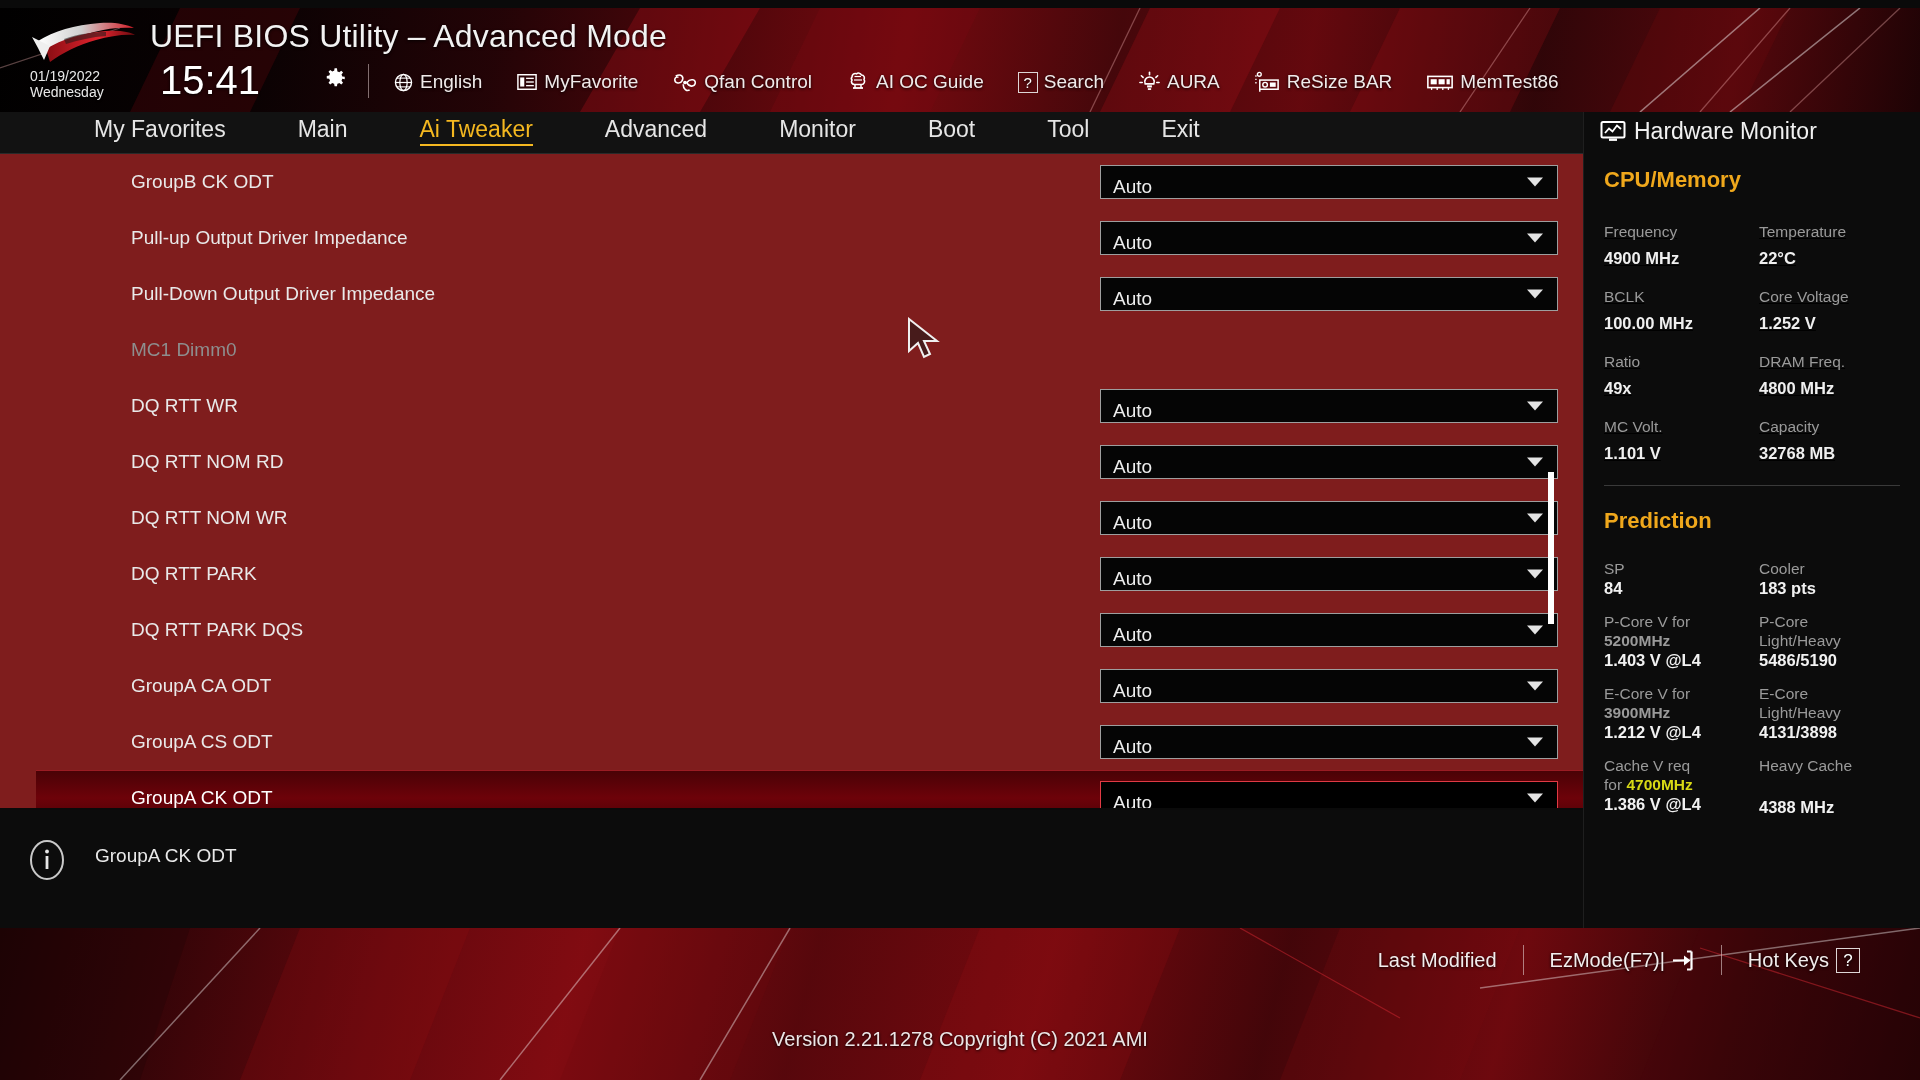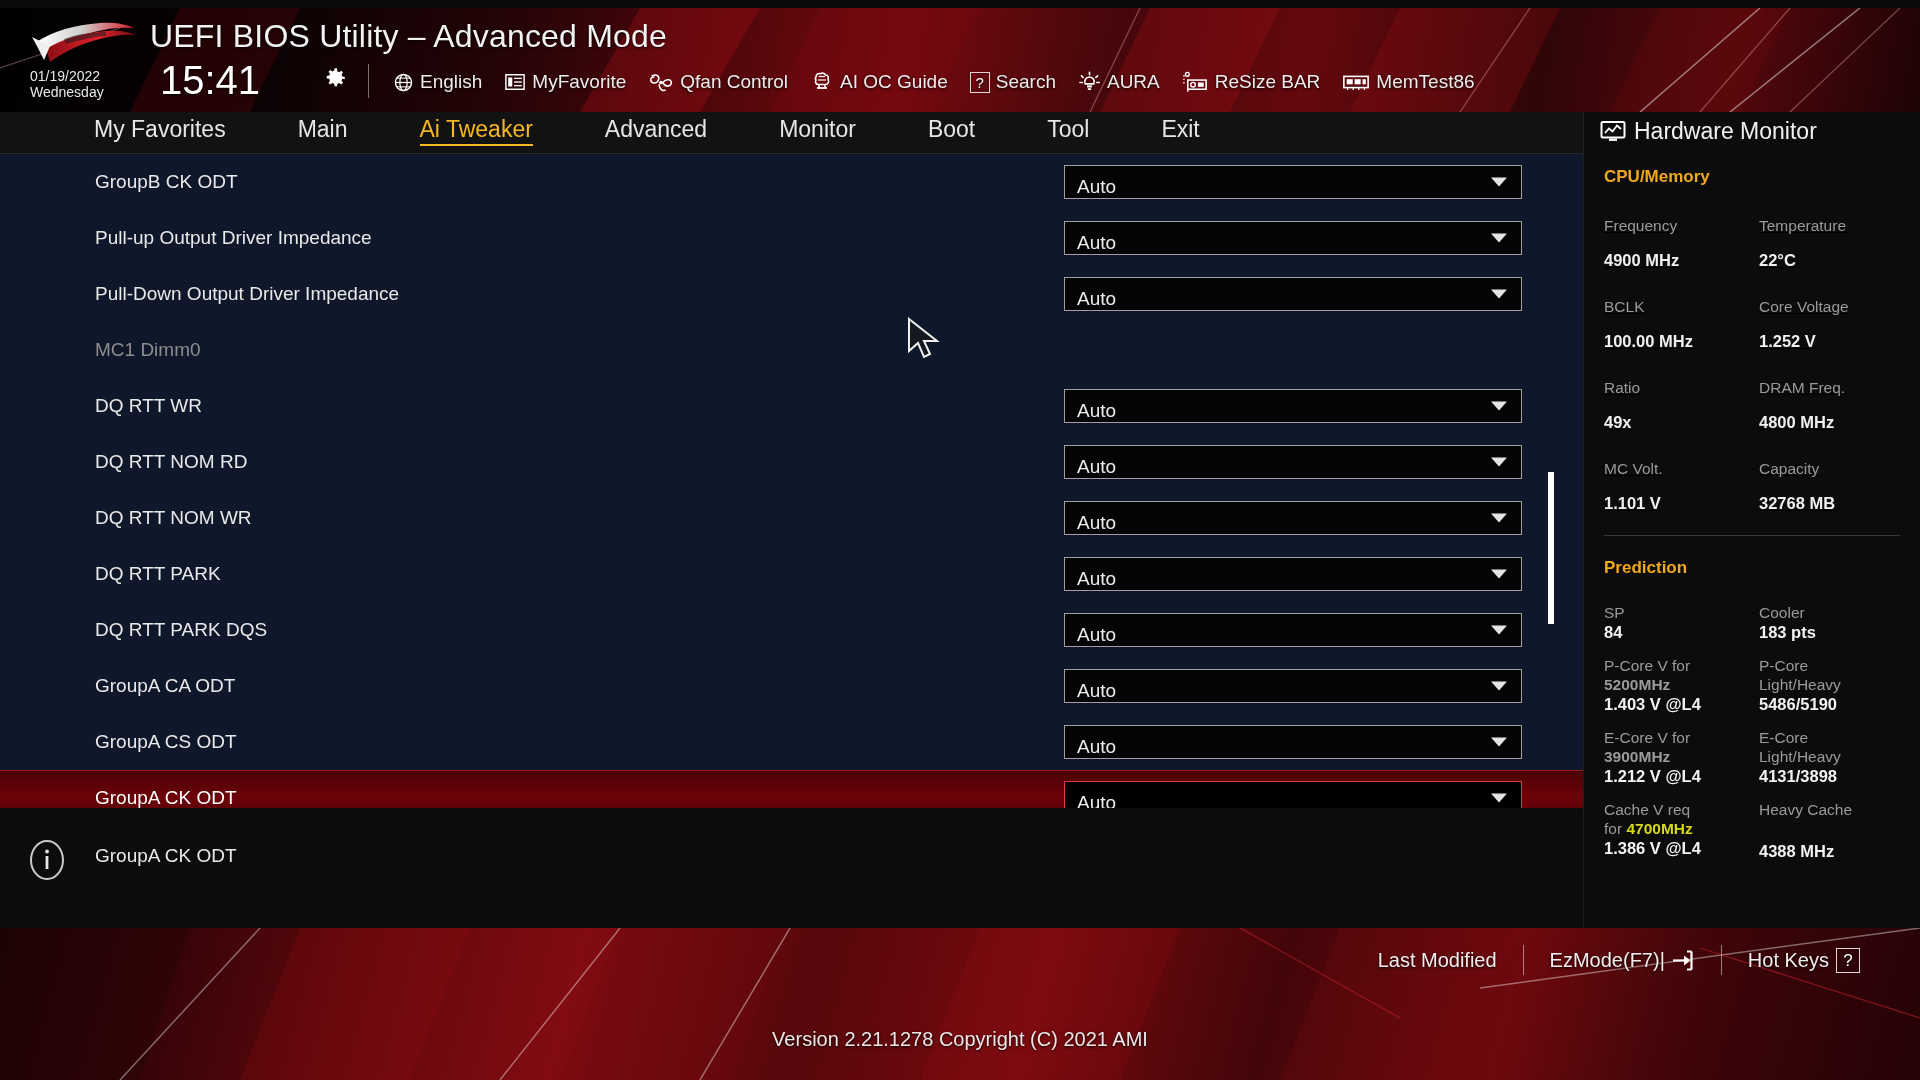--- a/index.html
+++ b/index.html
@@ -64,21 +64,21 @@
     width: 26px; height: 26px;
   }
   .hdr-div {
     position: absolute; top: 56px;
     width: 1px; height: 34px;
     background: rgba(220,200,200,0.55);
   }
 
   .tools {
     position: absolute; left: 382px; top: 58px;
-    display: flex; align-items: center; gap: 0px;
+    display: flex; align-items: center; gap: 12px;
     height: 32px;
   }
   .tool {
     display: flex; align-items: center; gap: 6px;
     height: 32px; padding: 0 11px;
     color: #f0eaea; font-size: 19px;
     white-space: nowrap;
     text-shadow: 0 1px 3px rgba(0,0,0,0.95);
     cursor: pointer;
   }
@@ -113,23 +113,24 @@
   .navtab.active::after {
     content: ""; position: absolute;
     left: 30px; right: 30px; bottom: 8px; height: 2px;
     background: #f5b820;
   }
 
   
   .content {
     position: absolute; top: 154px; left: 0;
     width: 1583px; height: 654px;
-    background: #0f172a;
+    background: #7f1d1d;
     overflow: hidden;
     z-index: 2;
+    padding-left: 36px;
   }
   .row {
     position: relative;
     height: 56px;
     display: flex; align-items: center;
   }
   .row.selected {
     background: linear-gradient(to bottom, #4a0206 0%, #6d0209 50%, #4a0206 100%);
     border-top: 1px solid #9b1b23;
     border-bottom: 1px solid #9b1b23;
@@ -202,28 +203,28 @@
     background: #0c0c0c;
     border-left: 1px solid #1f1f1f;
     z-index: 3;
   }
   .hwm-title {
     display: flex; align-items: center; gap: 8px;
     padding: 14px 0 0 16px;
     font-size: 23px; color: #f1f1f1;
   }
   .hwm-section {
-    font-size: 17px; color: #f0a81c;
+    font-size: 22px; color: #f0a81c;
     padding: 22px 0 0 20px; font-weight: bold;
   }
   .hwm-grid {
     display: grid;
     grid-template-columns: 155px 1fr;
     padding: 14px 0 0 20px;
-    row-gap: 12px;
+    row-gap: 4px;
     text-decoration: underline;
   }
   .hwm-lbl {
     font-size: 15.5px; color: #9a9a9a;
     padding-top: 15px; line-height: 19px;
   }
   .hwm-val {
     font-size: 16.5px; color: #f0f0f0; font-weight: bold;
     padding-top: 3px; line-height: 20px;
   }

